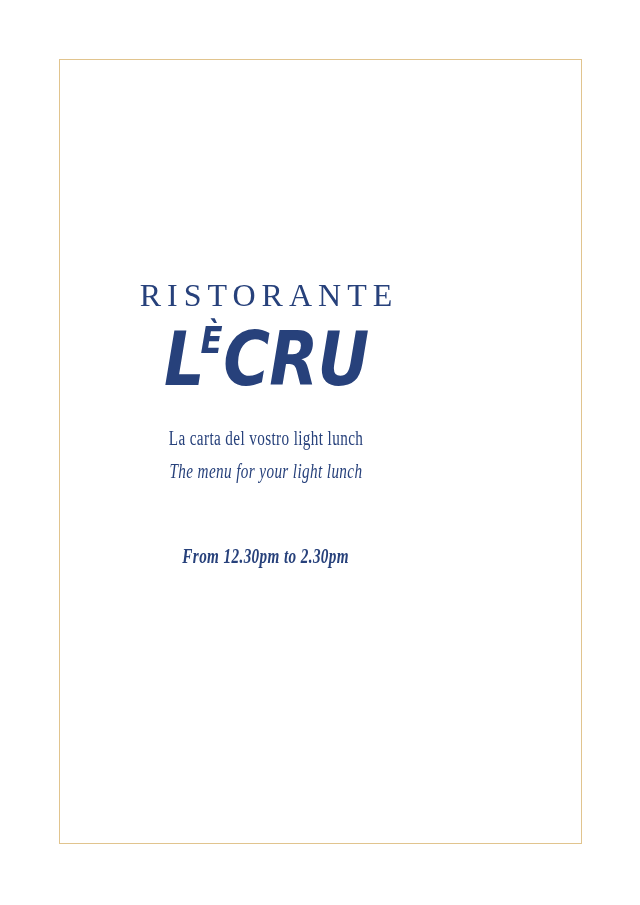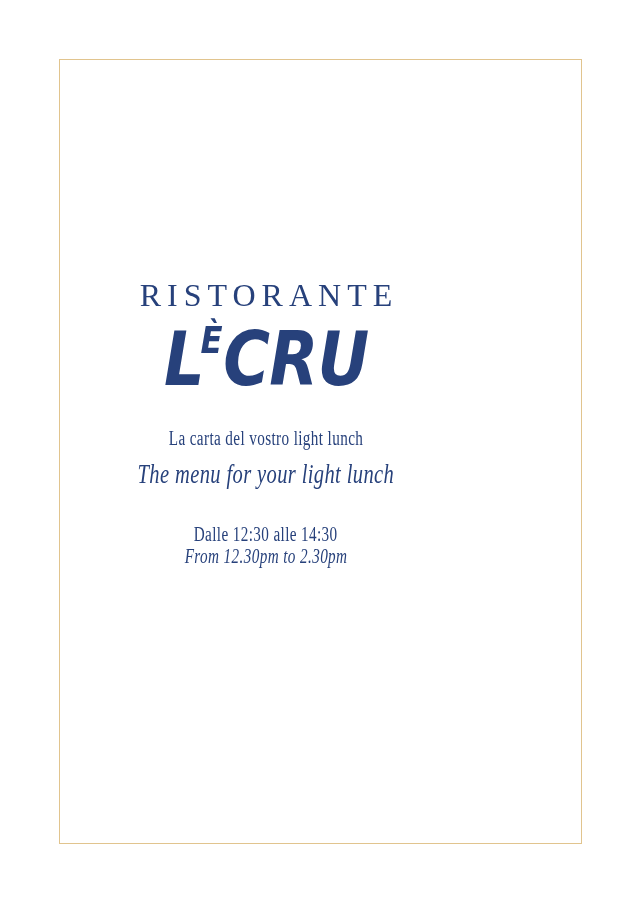--- a/index.html
+++ b/index.html
@@ -65,23 +65,23 @@
     margin-left: -4px;
     margin-right: 2px;
   }
   .condensed {
     display: inline-block;
     transform: scaleX(0.76);
     transform-origin: 50% 50%;
     letter-spacing: 0.5px;
   }
   .tagline-it { top: 428px; font-size: 20px; }
-  .tagline-en { top: 461px; font-size: 27px; font-style: italic; }
+  .tagline-en { top: 461px; font-size: 20px; font-style: italic; }
   .hours-it   { top: 524px; font-size: 20px; }
-  .hours-en   { top: 546px; font-size: 20px; font-style: italic; }
+  .hours-en   { top: 546px; font-size: 20px; font-style: italic; font-weight: bold; }
 </style>
 </head>
 <body>
 
 <div class="page">
 
   <div class="frame"></div>
 
   <div class="line brand-top">RISTORANTE</div>
 
@@ -90,21 +90,18 @@
   </div>
 
   <div class="line tagline-it">
     <span class="condensed">La carta del vostro light lunch</span>
   </div>
 
   <div class="line tagline-en">
     <span class="condensed">The menu for your light lunch</span>
   </div>
 
-  <div class="line hours-it">
-    <span class="condensed">Dalle 12:30 alle 14:30</span>
-  </div>
 
   <div class="line hours-en">
     <span class="condensed">From 12.30pm to 2.30pm</span>
   </div>
 
 </div>
 
 </body></html>

